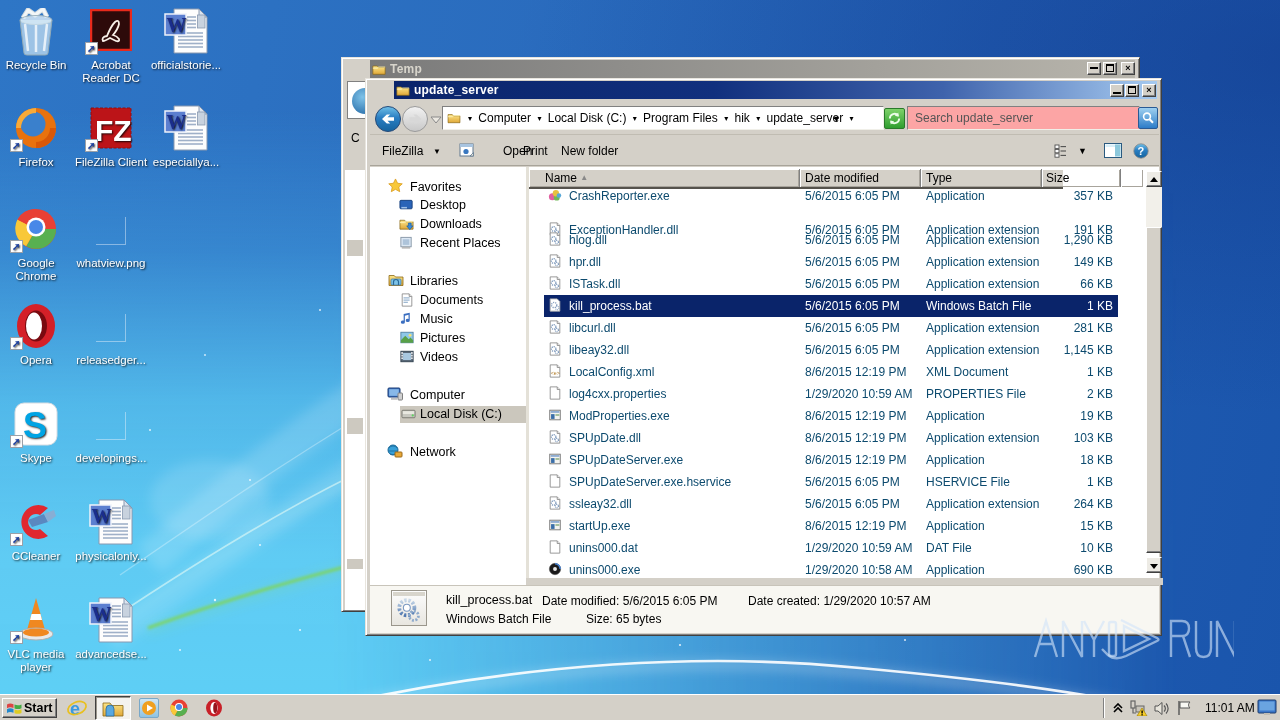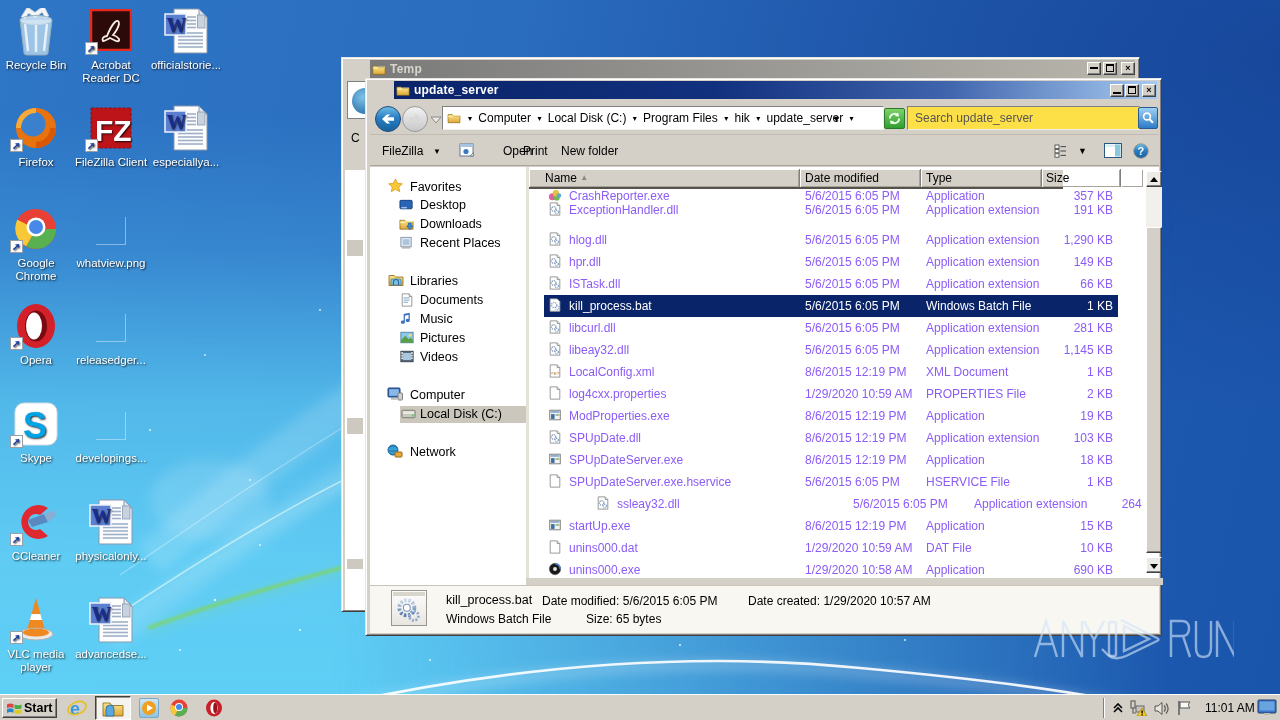--- a/index.html
+++ b/index.html
@@ -22,21 +22,21 @@
 .sc { position:absolute; left:14px; bottom:0px; width:13px; height:13px; background:#fff; border:1px solid #9aa0a8; }
 .sc:after { content:"➚"; position:absolute; left:1px; top:-1px; font-size:10px; color:#1b3fa0; font-weight:bold; }
 .ph { position:absolute; left:50%; top:12px; width:30px; height:28px; transform:translateX(-50%); border-right:1.5px solid rgba(238,244,250,0.45); border-bottom:1.5px solid rgba(238,244,250,0.45); }
 
 .cwin { position:absolute; background:#d4d0c8; border:1px solid #404040; border-top-color:#e8e5de; border-left-color:#e8e5de; box-shadow: inset 1px 1px 0 #fff, inset -1px -1px 0 #808080; }
 .tbar { position:absolute; left:4px; right:4px; height:18px; display:flex; align-items:center; padding-left:2px;margin-left:24px; }
 .tbar .ttxt { color:#fff; font-weight:bold; font-size:12px; margin-left:4px; letter-spacing:0.2px; }
 .cbtn { position:absolute; width:14px; height:13px; background:#d4d0c8; border:1px solid #404040; border-top-color:#fff; border-left-color:#fff; box-shadow: inset -1px -1px 0 #808080; font-size:9px; text-align:center; line-height:11px; color:#000; }
 
 .sbtn { position:absolute; left:0; width:16px; height:16px; background:#edebe5; border:1px solid #404040; border-top-color:#fff; border-left-color:#fff; box-shadow: inset -1px -1px 0 #808080; }
-#listarea .row { position:absolute; left:0; width:614px; height:22px; color:#8b5cf6; }
+#listarea .row { position:absolute; left:0; width:614px; height:22px; color:#0c4a6e; }
 #listarea .row span { position:absolute; top:4px; white-space:nowrap; }
 #listarea .rn { left:40px; }
 #listarea .rd { left:276px; }
 #listarea .rt { left:397px; }
 #listarea .rs { left:459px; width:125px; text-align:right; }
 #listarea .ric { position:absolute; left:19px; top:3px; }
 #lhdr { position:absolute; left:0; top:2px; width:534px; height:20px; background:#d4d0c8; border-bottom:2px solid #55524c; }
 #lhdr .hc { position:absolute; top:0; height:18px; border-right:1px solid #808080; box-shadow:inset 1px 1px 0 #fff, inset -1px -1px 0 #a8a49c; padding:2px 0 0 5px; font-size:12px; color:#000; }
 .crumbs .bsep { font-size:8px; margin:0 3px; position:relative; top:-1px; }
 
@@ -424,21 +424,21 @@
 
       <div style="position:absolute; left:514px; top:8px; width:21px; height:21px; background:linear-gradient(180deg,#7ed26a,#2f9e2f); border:1px solid #2a7a2a; border-radius:2px;">
         <svg width="15" height="15" viewBox="0 0 16 16" style="position:absolute;left:2px;top:2px;">
           <path d="M 3 8 A 5 5 0 0 1 12 5" stroke="#eafce8" stroke-width="2" fill="none"></path>
           <path d="M 13 8 A 5 5 0 0 1 4 11" stroke="#eafce8" stroke-width="2" fill="none"></path>
           <path d="M 12 1.5 L 12.6 6 L 8.4 5 Z" fill="#eafce8"></path>
           <path d="M 4 14.5 L 3.4 10 L 7.6 11 Z" fill="#eafce8"></path>
         </svg>
       </div>
 
-      <div style="position:absolute; left:537px; top:6px; width:233px; height:24px; background:#fde047; border:1px solid #808080; border-bottom-color:#f0efe8; border-right-color:#f0efe8;">
+      <div style="position:absolute; left:537px; top:6px; width:233px; height:24px; background:#fca5a5; border:1px solid #808080; border-bottom-color:#f0efe8; border-right-color:#f0efe8;">
         <span style="position:absolute;left:7px;top:4px;font-size:12px;color:#555;">Search update_server</span>
       </div>
       <div style="position:absolute; left:768px; top:7px; width:20px; height:22px; background:linear-gradient(180deg,#9fd0f0,#2c7cc8); border:1px solid #2a5a94; border-radius:2px;">
         <svg width="14" height="14" viewBox="0 0 14 14" style="position:absolute;left:2px;top:3px;">
           <circle cx="6" cy="5.5" r="3.4" fill="none" stroke="#fff" stroke-width="1.6"></circle>
           <line x1="8.6" y1="8.2" x2="12" y2="11.8" stroke="#fff" stroke-width="2"></line>
         </svg>
       </div>
     </div>
 
@@ -546,21 +546,21 @@
       <div id="listarea" style="position:absolute; left:159px; top:0; width:614px; height:411px; background:#fff; overflow:hidden; font-size:12px;">
         <div class="row" style="top:18px;">
             <svg class="ric" width="14" height="14" viewBox="0 0 16 16">
               <use href="#crashico"></use>
             </svg>
             <span class="rn">CrashReporter.exe</span>
             <span class="rd">5/6/2015 6:05 PM</span>
             <span class="rt">Application</span>
             <span class="rs">357 KB</span>
           </div>
-        <div class="row" style="top:32px;">
+        <div class="row" style="top:52px;">
             <svg class="ric" width="14" height="14" viewBox="0 0 16 16">
               <use href="#dllico"></use>
             </svg>
             <span class="rn">ExceptionHandler.dll</span>
             <span class="rd">5/6/2015 6:05 PM</span>
             <span class="rt">Application extension</span>
             <span class="rs">191 KB</span>
           </div>
         <div class="row" style="top:62px;">
             <svg class="ric" width="14" height="14" viewBox="0 0 16 16">
@@ -664,21 +664,21 @@
           </div>
         <div class="row" style="top:304px;">
             <svg class="ric" width="14" height="14" viewBox="0 0 16 16">
               <use href="#pageico"></use>
             </svg>
             <span class="rn">SPUpDateServer.exe.hservice</span>
             <span class="rd">5/6/2015 6:05 PM</span>
             <span class="rt">HSERVICE File</span>
             <span class="rs">1 KB</span>
           </div>
-        <div class="row" style="top:326px;margin-left:48px;">
+        <div class="row" style="top:326px;">
             <svg class="ric" width="14" height="14" viewBox="0 0 16 16">
               <use href="#dllico"></use>
             </svg>
             <span class="rn">ssleay32.dll</span>
             <span class="rd">5/6/2015 6:05 PM</span>
             <span class="rt">Application extension</span>
             <span class="rs">264 KB</span>
           </div>
         <div class="row" style="top:348px;">
             <svg class="ric" width="14" height="14" viewBox="0 0 16 16">

